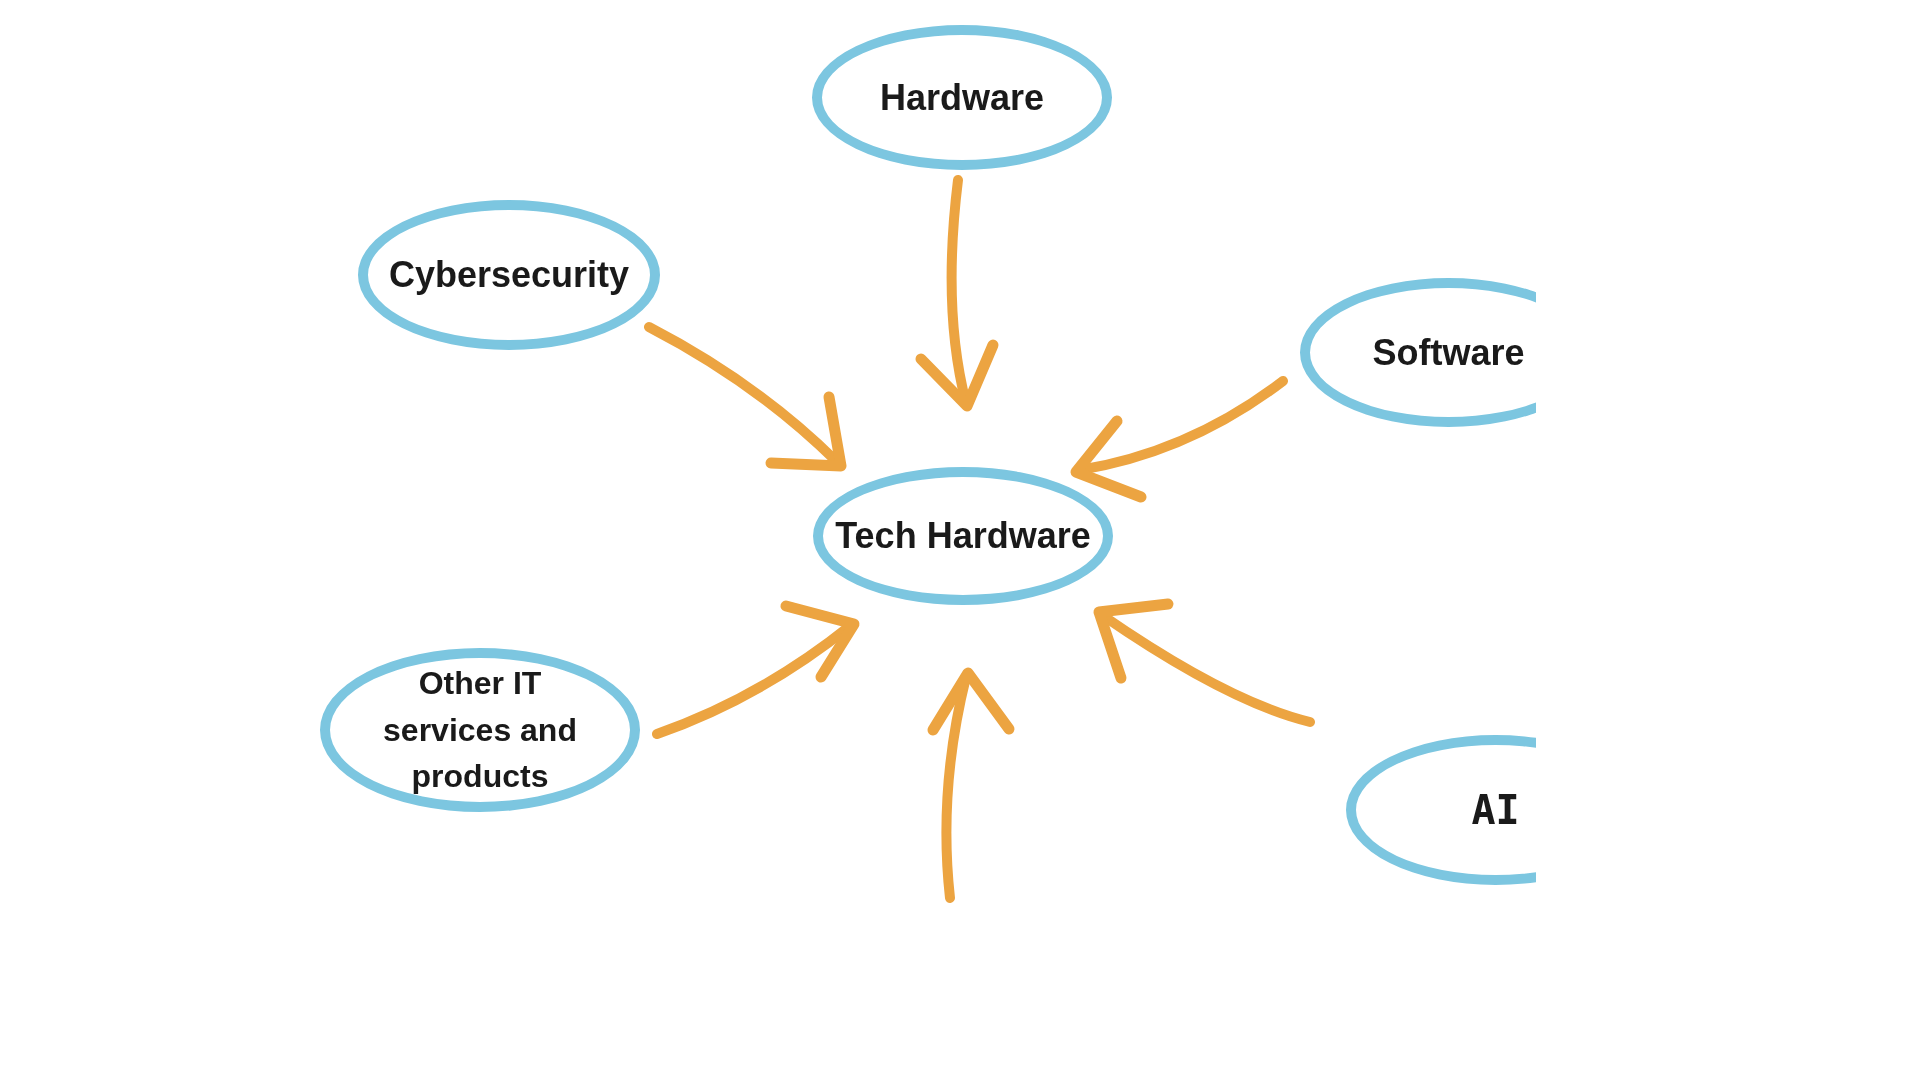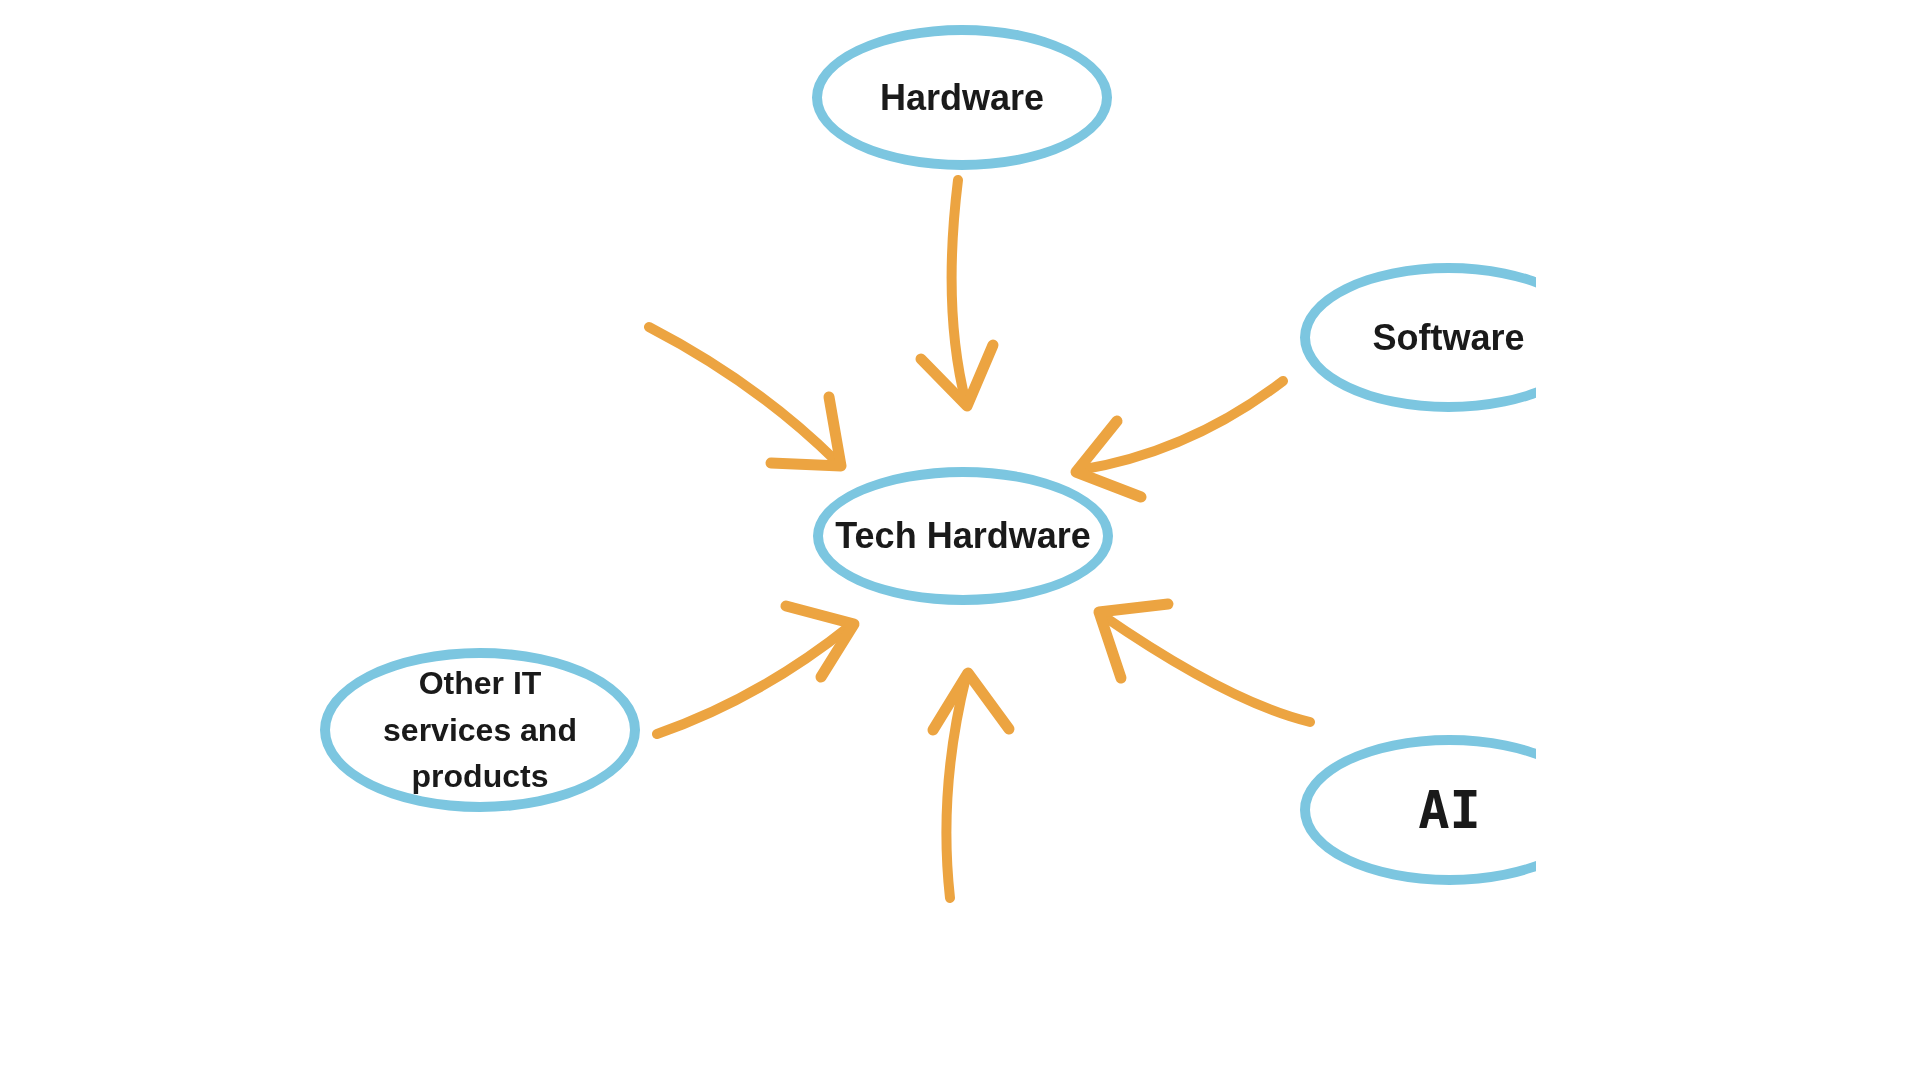--- a/index.html
+++ b/index.html
@@ -47,26 +47,26 @@
     align-items: center;
     justify-content: center;
     text-align: center;
     color: var(--text);
     font-weight: 700;
     font-size: 36px;
     line-height: 1.2;
   }
   .node-hardware      { left: 812px;  top: 25px;  width: 300px; height: 145px; }
   .node-cybersecurity { left: 358px;  top: 200px; width: 302px; height: 150px; }
-  .node-software      { left: 1300px; top: 263px; width: 297px; height: 149px; }
+  .node-software      { left: 1300px; top: 278px; width: 297px; height: 149px; }
   .node-tech-talents  { left: 813px;  top: 467px; width: 300px; height: 138px; }
   .node-other-it      { left: 320px;  top: 648px; width: 320px; height: 164px;
                         font-size: 32px; line-height: 1.45; }
-  .node-ai            { left: 1300px; top: 735px; width: 299px; height: 150px;
-                        font-family: "DejaVu Sans Mono", monospace; font-size: 52px; }
+  .node-ai            { left: 1346px; top: 735px; width: 299px; height: 150px;
+                        font-family: "DejaVu Sans Mono", monospace; font-size: 40px; }
   .node-blockchain    { left: 813px;  top: 905px; width: 304px; height: 140px; }
 </style>
 </head>
 <body>
 
 <div class="canvas">
 
   <svg class="arrows-layer" viewBox="0 0 1920 1080">
     <g class="arrow">
       <path class="shaft" d="M958,180 Q942,310 966,403"></path>
@@ -91,20 +91,23 @@
     <g class="arrow">
       <path class="shaft" d="M950,898 Q938,790 966,677"></path>
       <path class="head" d="M933,730 L968,673 L1009,729"></path>
     </g>
   </svg>
 
   <div class="node node-hardware">
     <span>Hardware</span>
   </div>
 
+  <div class="node node-cybersecurity">
+    <span>Cybersecurity</span>
+  </div>
 
   <div class="node node-software">
     <span>Software</span>
   </div>
 
   <div class="node node-tech-talents">
     <span>Tech Hardware</span>
   </div>
 
   <div class="node node-other-it">

